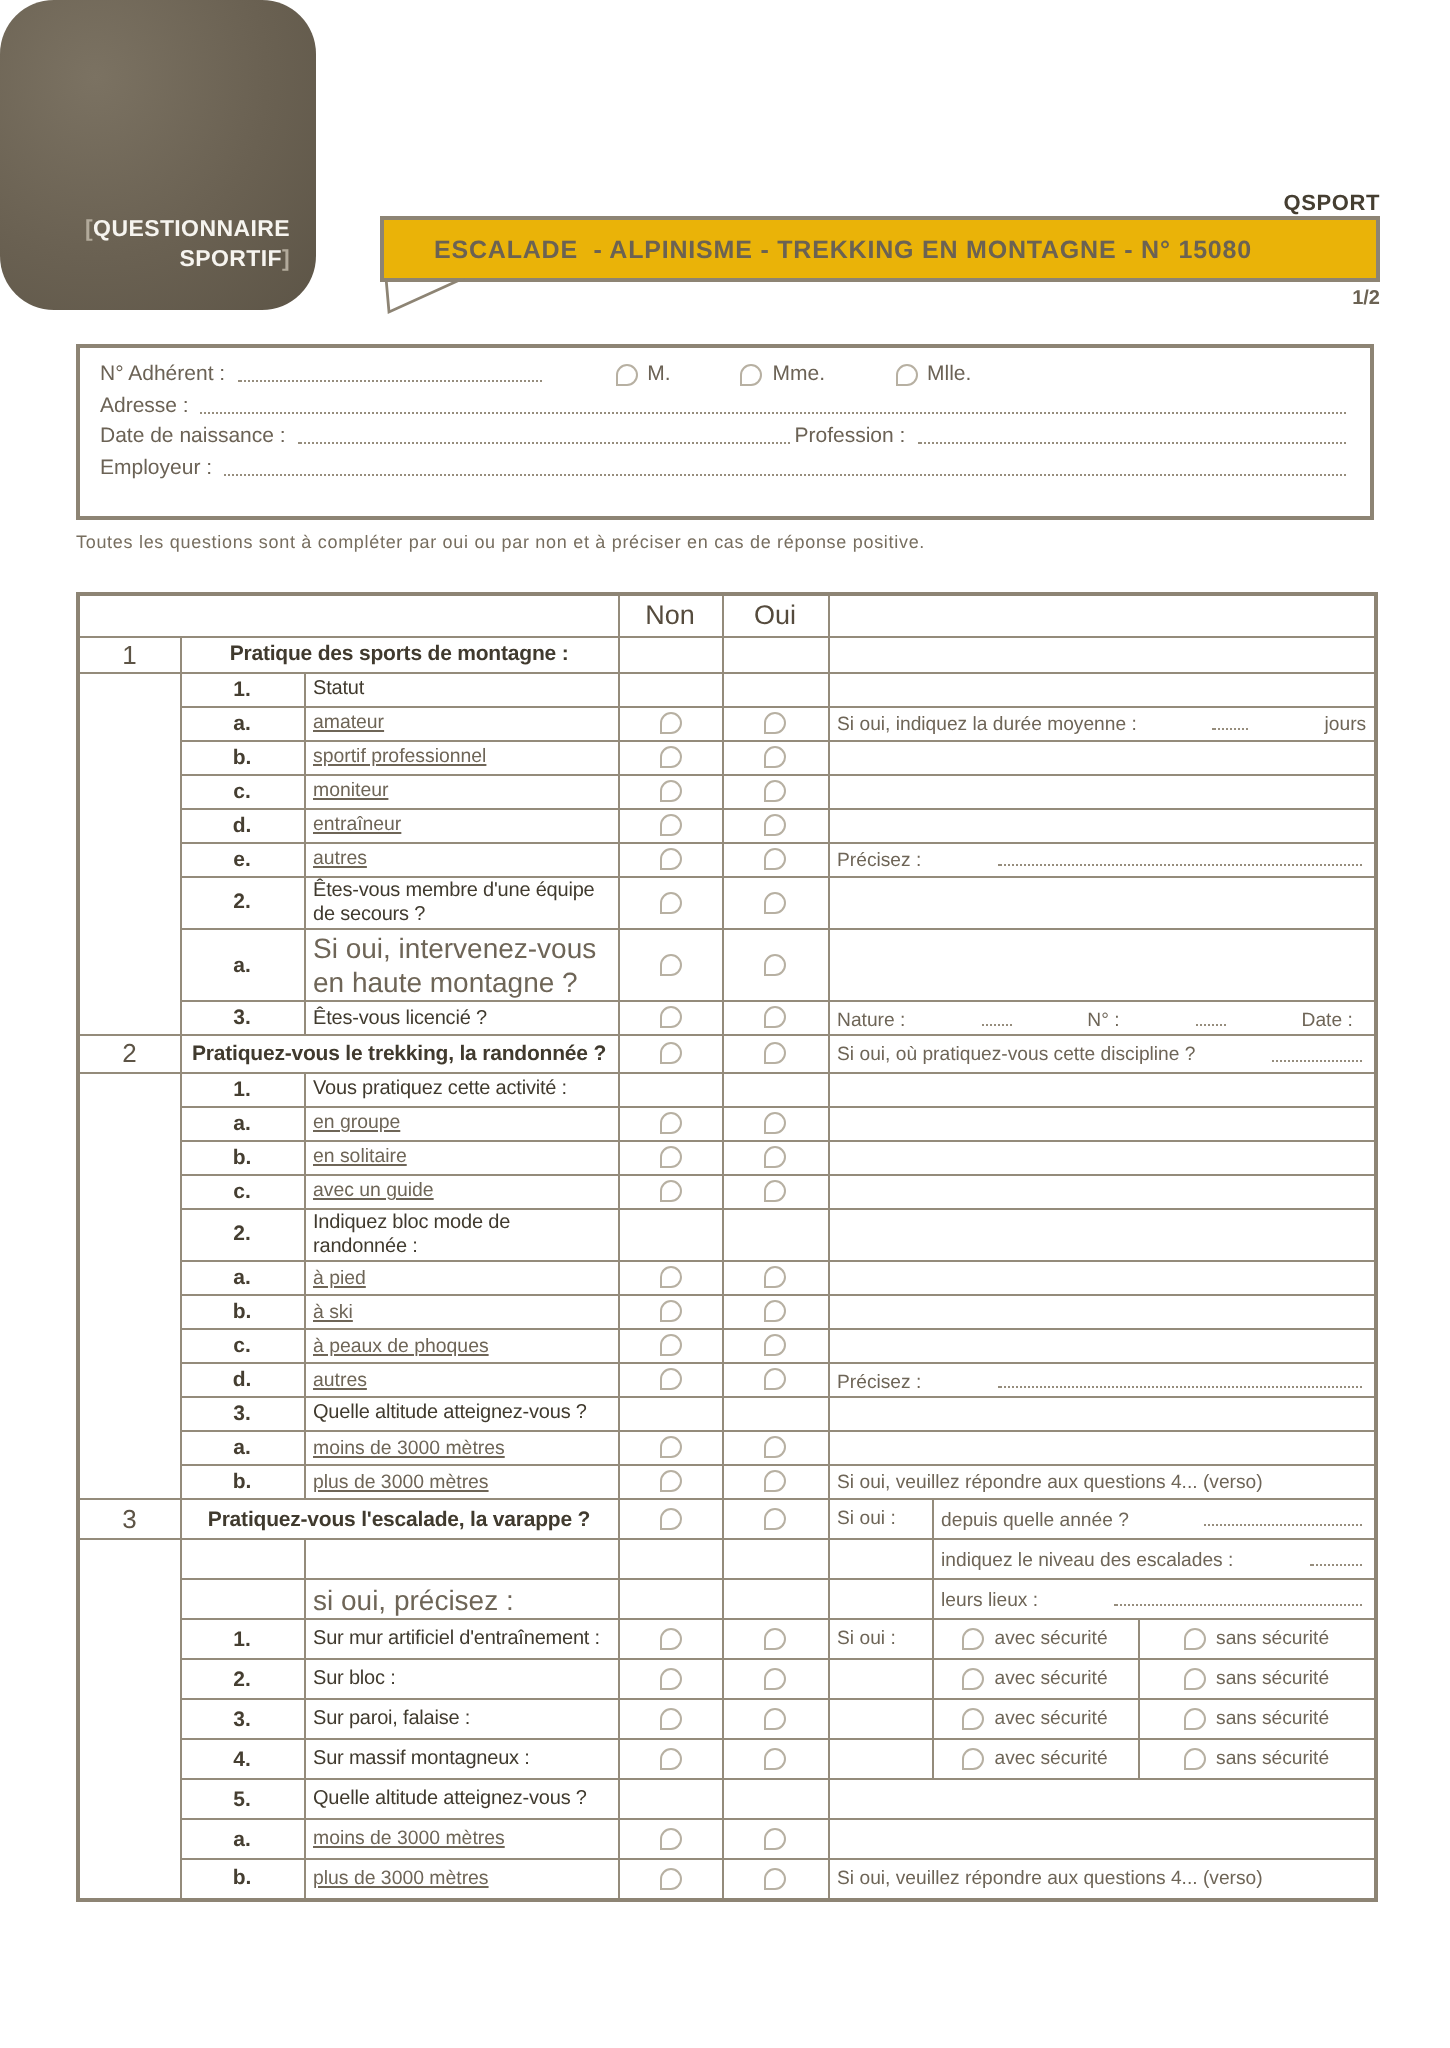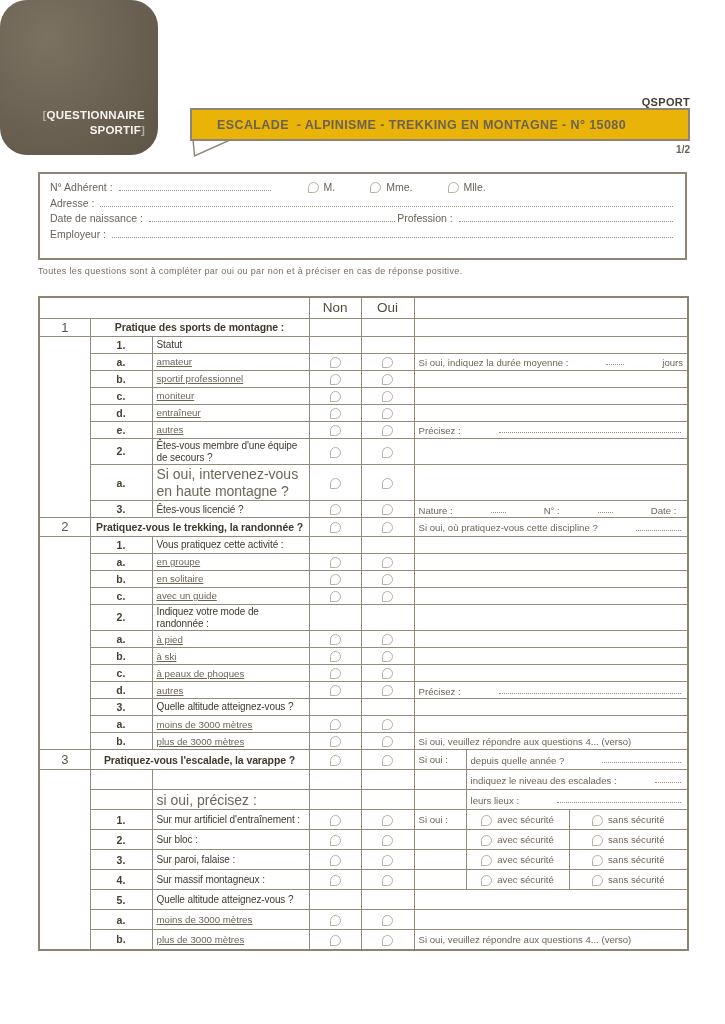--- a/index.html
+++ b/index.html
@@ -297,21 +297,21 @@
       </tr>
       <tr>
         <td class="colB">c.</td>
         <td class="colC normal">avec un guide</td>
         <td class="rcell"><span class="radio"></span></td>
         <td class="rcell"><span class="radio"></span></td>
         <td class="notes" colspan="3"></td>
       </tr>
       <tr>
         <td class="colB">2.</td>
-        <td class="colC bold">Indiquez votre mode de randonnée :</td>
+        <td class="colC bold">Indiquez bloc mode de randonnée :</td>
         <td class="rcell"></td>
         <td class="rcell"></td>
         <td class="notes" colspan="3"></td>
       </tr>
       <tr>
         <td class="colB">a.</td>
         <td class="colC normal">à pied</td>
         <td class="rcell"><span class="radio"></span></td>
         <td class="rcell"><span class="radio"></span></td>
         <td class="notes" colspan="3"></td>

